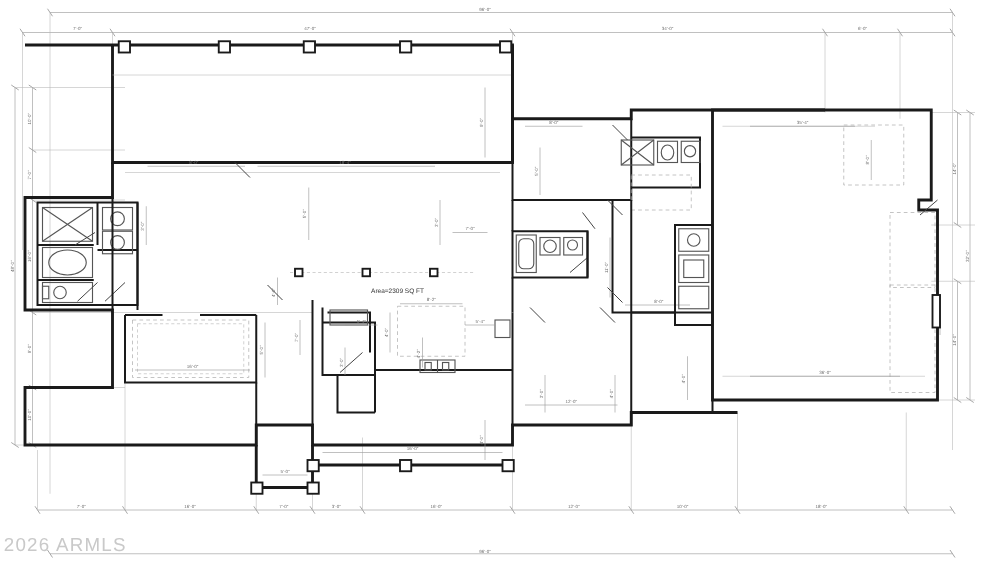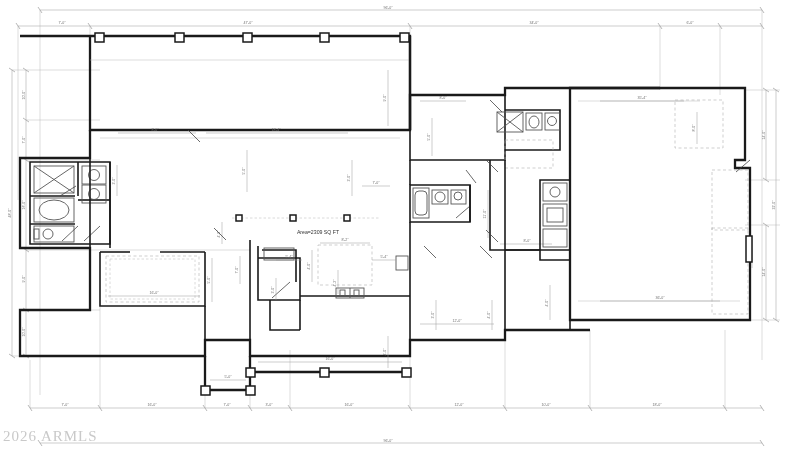--- a/index.html
+++ b/index.html
@@ -1,21 +1,21 @@
 <!DOCTYPE html>
 <html><head>
 <meta charset="utf-8">
 <style>
   html,body{margin:0;padding:0;background:#ffffff;}
   body{width:800px;height:457px;overflow:hidden;
        font-family:"Liberation Sans",sans-serif;color:#111;}
   #stage{position:relative;width:800px;height:457px;background:#fff;}
   #plan{position:absolute;left:0;top:0;width:800px;height:457px;}
   #watermark{position:absolute;left:3px;top:428px;
-      font-family:Liberation Serif, serif;
+      font-family:Liberation Sans, sans-serif;
       font-size:15px;letter-spacing:1px;color:#c9c9c9;
       user-select:none;white-space:nowrap;}
 </style>
 </head>
 <body>
 
 <div id="stage">
 
   <svg id="plan" viewBox="0 0 800 457" xmlns="http://www.w3.org/2000/svg">
     <defs>

